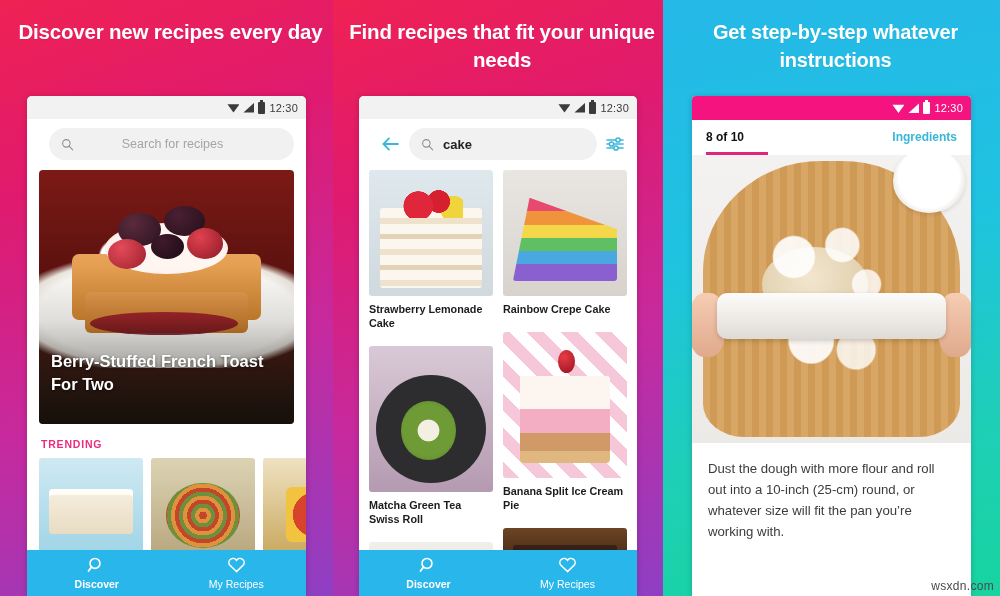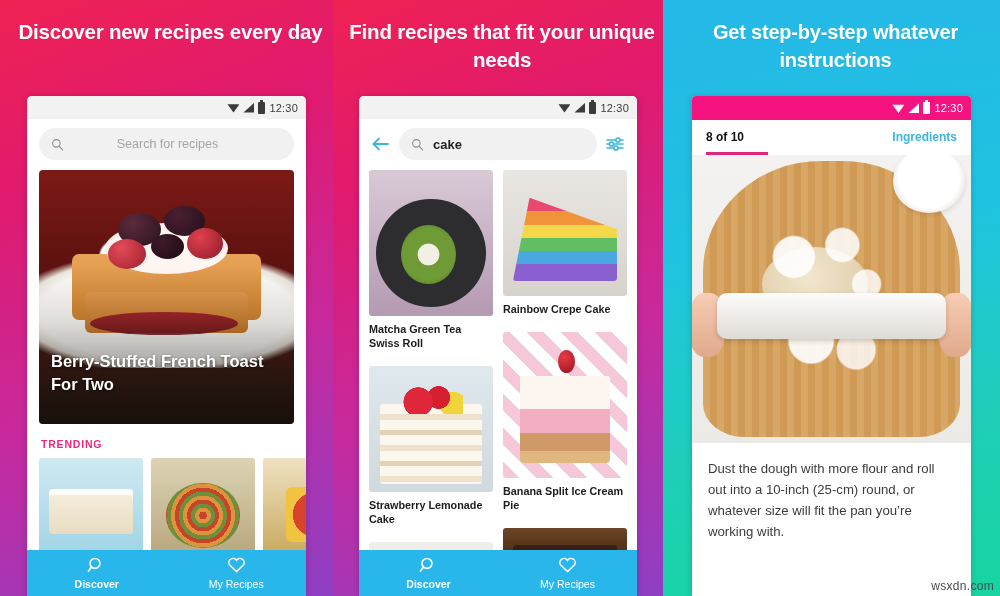--- a/index.html
+++ b/index.html
@@ -53,21 +53,21 @@
   .sb-time { font-size: 11px; color: #3b3b3b; font-weight: normal; letter-spacing: .2px; }
   .statusbar.pink .sb-time { color: #ffffff; }
   .ic-wifi { width: 12px; height: 10px; background: #3b3b3b; clip-path: polygon(0 18%, 100% 18%, 50% 100%); }
   .ic-sig  { width: 11px; height: 10px; background: #3b3b3b; clip-path: polygon(100% 0, 100% 100%, 0 100%); }
   .ic-bat  { width: 7px; height: 12px; background: #3b3b3b; border-radius: 1px; position: relative; }
   .ic-bat::before { content:""; position:absolute; top:-2px; left:2px; width:3px; height:2px; background:#3b3b3b; }
   .statusbar.pink .ic-wifi, .statusbar.pink .ic-sig, .statusbar.pink .ic-bat { background: #ffffff; }
   .statusbar.pink .ic-bat::before { background: #ffffff; }
 
   
-  .search-row { display: flex; align-items: center; padding: 9px 12px 8px 12px; gap: 8px; background:#fff; }
+  .search-row { display: flex; align-items: center; padding: 9px 12px 8px 12px; gap: 8px; background:#fff;margin-left:10px; }
   .back-arrow { width: 20px; height: 20px; flex: none; position: relative; }
   .back-arrow svg { display: block; }
   .search-pill {
     flex: 1; height: 32px; border-radius: 17px; background: #f1f1f1;
     display: flex; align-items: center; padding: 0 12px; gap: 9px;
   }
   .mag { width: 13px; height: 13px; flex: none; }
   .search-text { font-size: 12.5px; color: #a5a5a5; flex:1; }
   .search-text.filled { color: #222222; font-weight: bold; font-size: 13px; }
   .search-centered { text-align: center; margin-left: -20px; }
@@ -313,26 +313,26 @@
             <circle cx="13" cy="6" r="2.1" fill="#ffffff" stroke="#3ab7d8" stroke-width="1.5"></circle>
             <circle cx="6.5" cy="10" r="2.1" fill="#ffffff" stroke="#3ab7d8" stroke-width="1.5"></circle>
             <circle cx="11" cy="14" r="2.1" fill="#ffffff" stroke="#3ab7d8" stroke-width="1.5"></circle>
           </svg>
         </span>
       </div>
 
       <div class="results">
         <div class="col">
           <div class="rcard">
+            <div class="rthumb th-strawberry"></div>
+            <div class="rtitle">Strawberry Lemonade Cake</div>
+          </div>
+          <div class="rcard">
             <div class="rthumb th-matcha"></div>
             <div class="rtitle">Matcha Green Tea Swiss Roll</div>
-          </div>
-          <div class="rcard">
-            <div class="rthumb th-strawberry"></div>
-            <div class="rtitle">Strawberry Lemonade Cake</div>
           </div>
           <div class="rcard">
             <div class="rthumb th-partial-a"></div>
           </div>
         </div>
         <div class="col">
           <div class="rcard">
             <div class="rthumb th-rainbow"></div>
             <div class="rtitle">Rainbow Crepe Cake</div>
           </div>

